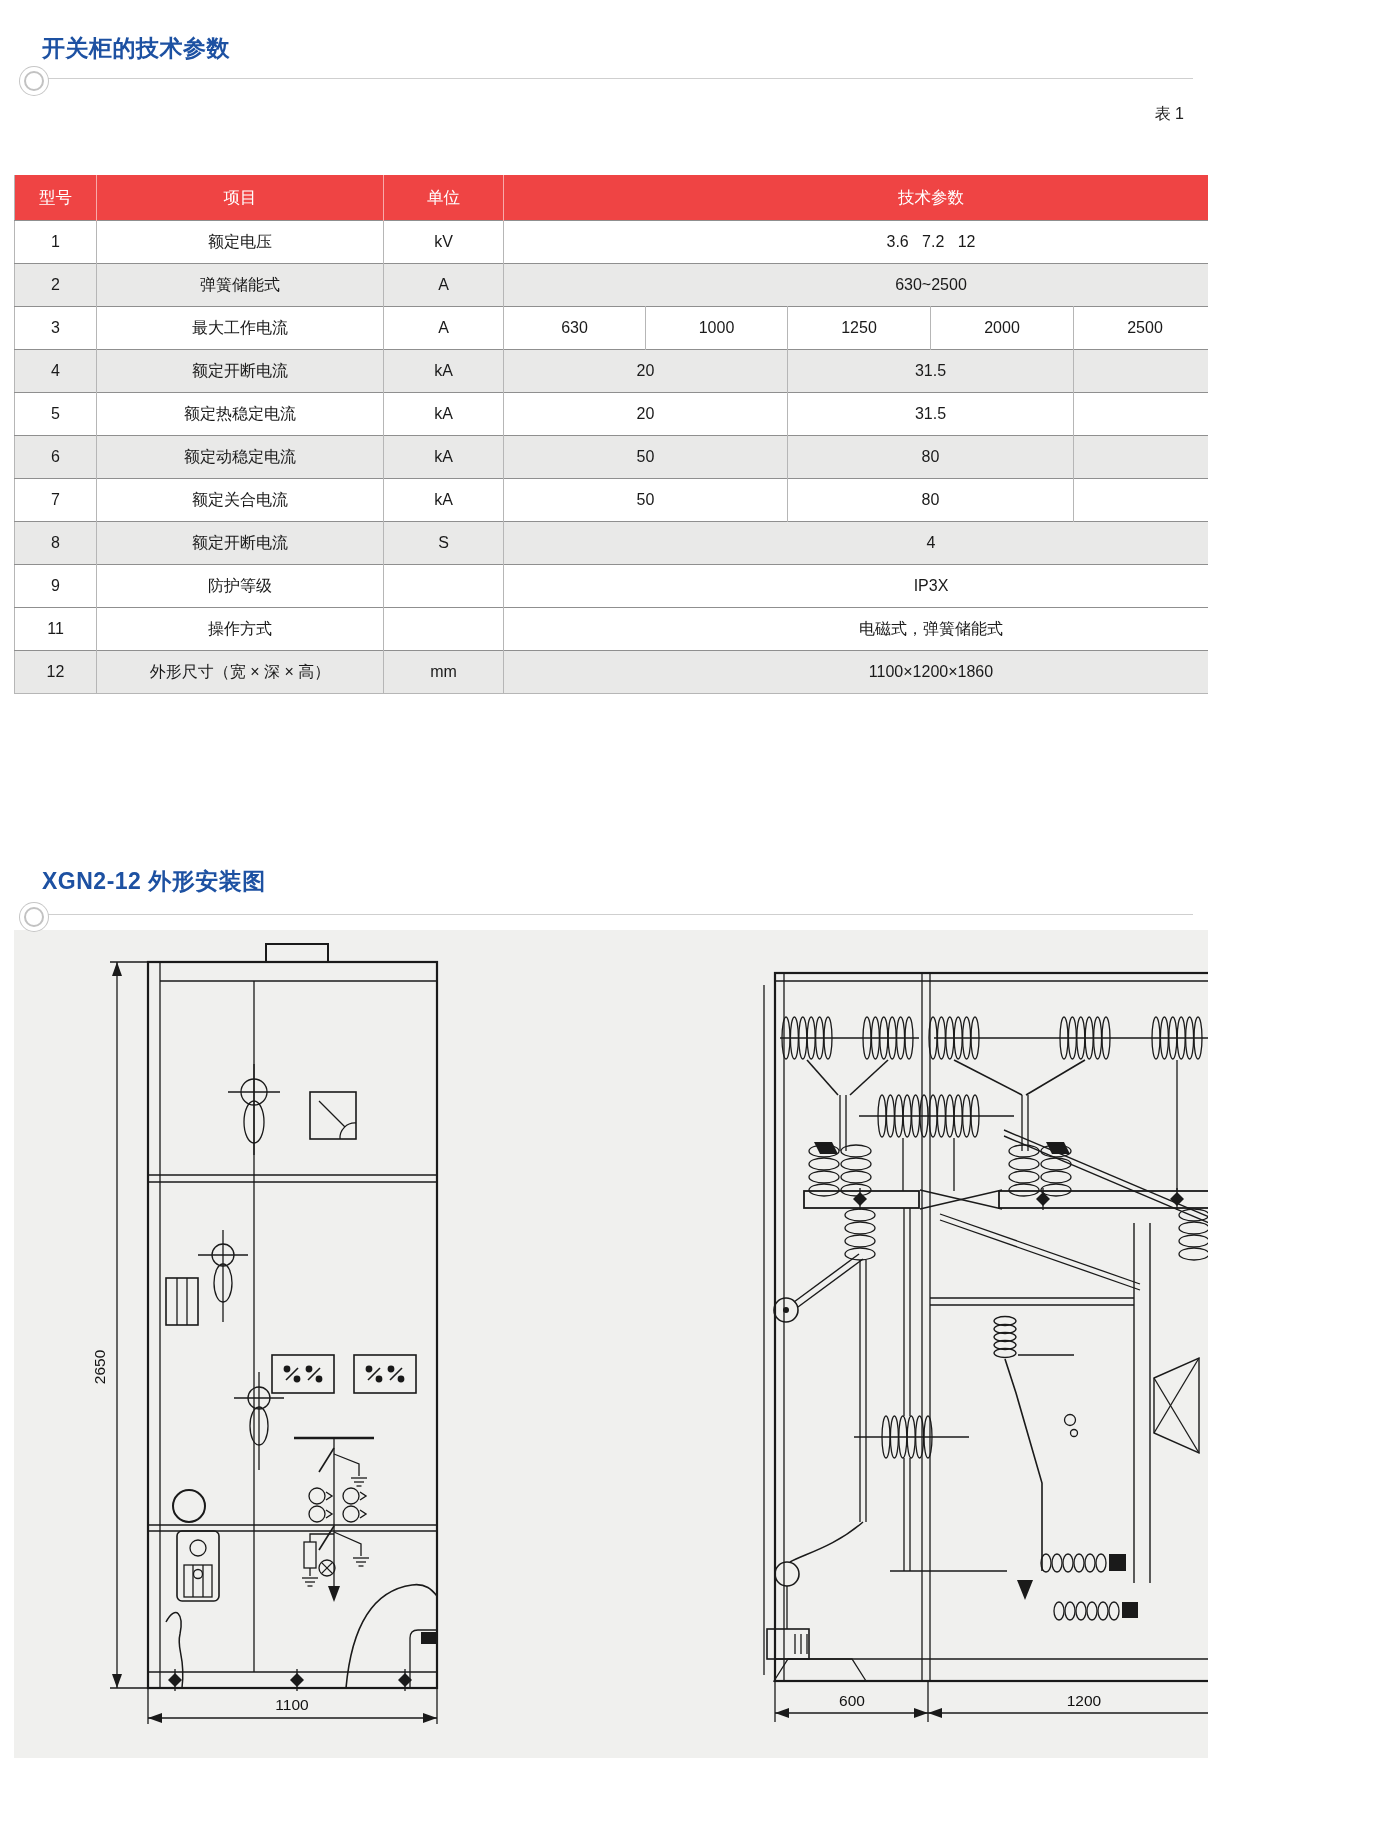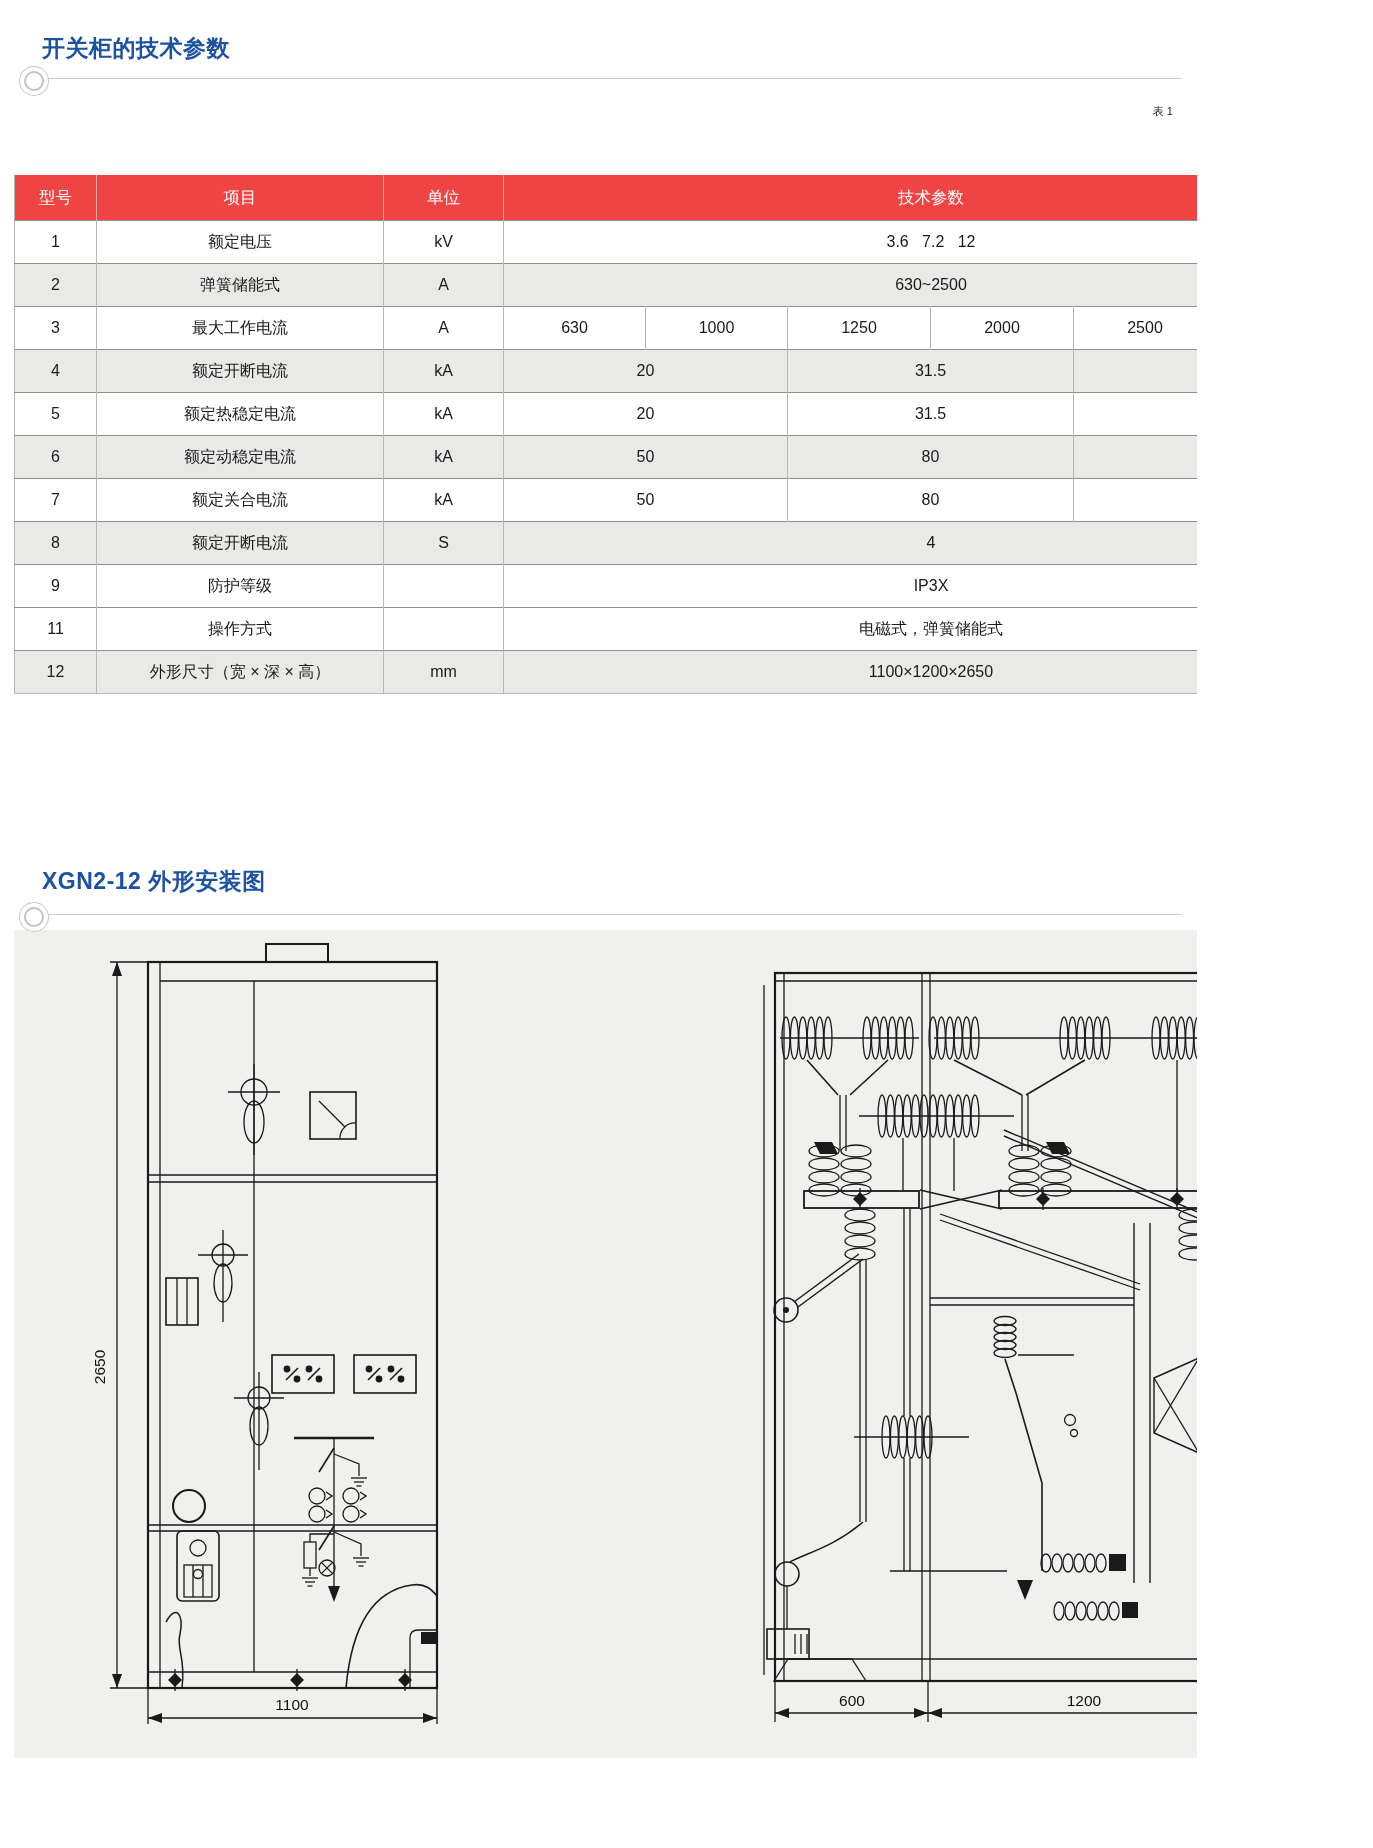--- a/index.html
+++ b/index.html
@@ -1,26 +1,26 @@
 <!DOCTYPE html>
 <html><head>
 <meta charset="utf-8">
 <style>
   html,body{margin:0;padding:0;background:#ffffff;}
   .page{position:relative;width:1197px;height:1848px;background:#ffffff;
-        font-family:"Liberation Sans",sans-serif;overflow:hidden;}
+        font-family:"Liberation Sans",sans-serif;overflow:hidden;padding-left:11px;}
 
   
   .sec-title{position:absolute;left:42px;font-size:23px;font-weight:bold;
              color:#1d51a2;letter-spacing:.5px;white-space:nowrap;}
   .deco-line{position:absolute;left:42px;right:15px;height:1px;background:#cfcfcf;}
   .deco-ring{position:absolute;left:24px;width:16px;height:16px;border:2px solid #c2c2c2;
              border-radius:50%;background:#fff;box-shadow:0 0 0 4px #fff,0 0 0 5px #c6c6c6;z-index:2;}
 
-  .table-tag{position:absolute;top:104px;right:24px;font-size:11px;color:#222;}
+  .table-tag{position:absolute;top:104px;right:24px;font-size:16px;color:#222;}
 
   
   .table-wrap{position:absolute;left:14px;top:175px;width:1344px;}
   table.tech{width:100%;border-collapse:collapse;table-layout:fixed;
              border:1px solid #b6b6b6;border-top:none;}
   table.tech th{height:43px;background:#ef4444;color:#ffffff;font-size:16.5px;
                 font-weight:normal;border-left:1px solid rgba(255,255,255,.55);}
   table.tech th:first-child{border-left:none;}
   table.tech td{height:42px;text-align:center;font-size:16px;color:#1a1a1a;
                 border-left:1px solid #b6b6b6;white-space:pre-wrap;padding:0 4px;
@@ -137,21 +137,21 @@
         <tr>
           <td>11</td>
           <td>操作方式</td>
           <td></td>
           <td colspan="6">电磁式，弹簧储能式</td>
         </tr>
         <tr class="alt">
           <td>12</td>
           <td>外形尺寸（宽 × 深 × 高）</td>
           <td>mm</td>
-          <td colspan="6">1100×1200×2650</td>
+          <td colspan="6">1100×1200×1860</td>
         </tr>
       </tbody>
     </table>
   </div>
 
   <div class="sec-title" style="top:866px;">XGN2-12 外形安装图</div>
   <div class="deco-ring" style="top:907px;"></div>
   <div class="deco-line" style="top:914px;"></div>
 
   <div class="panel">

